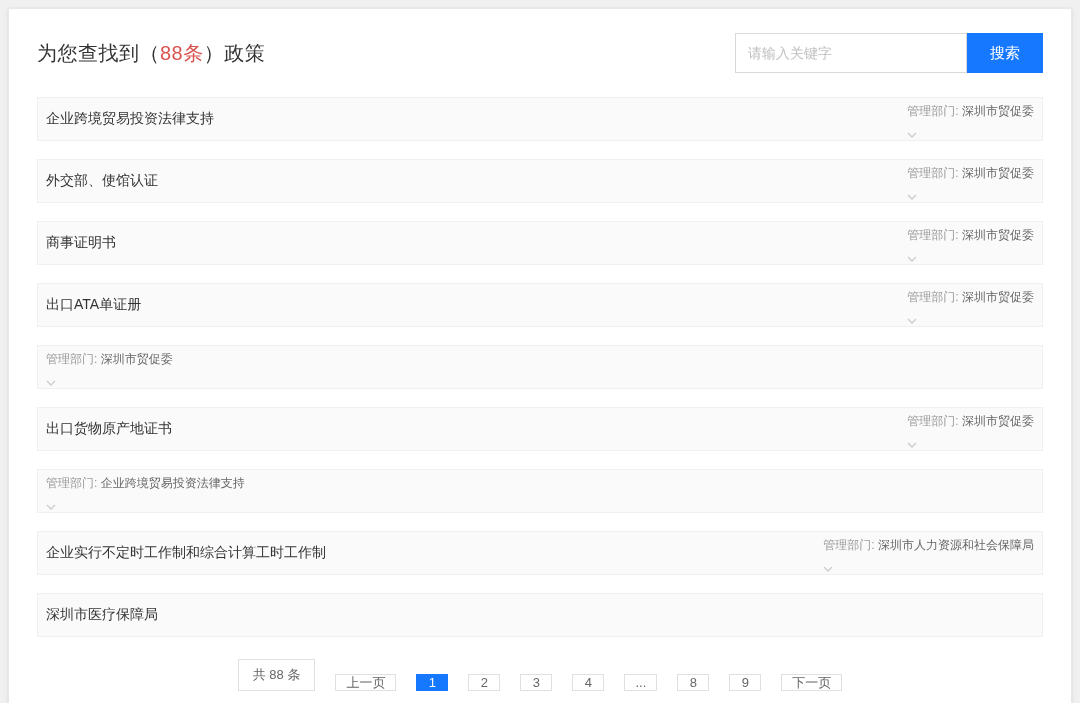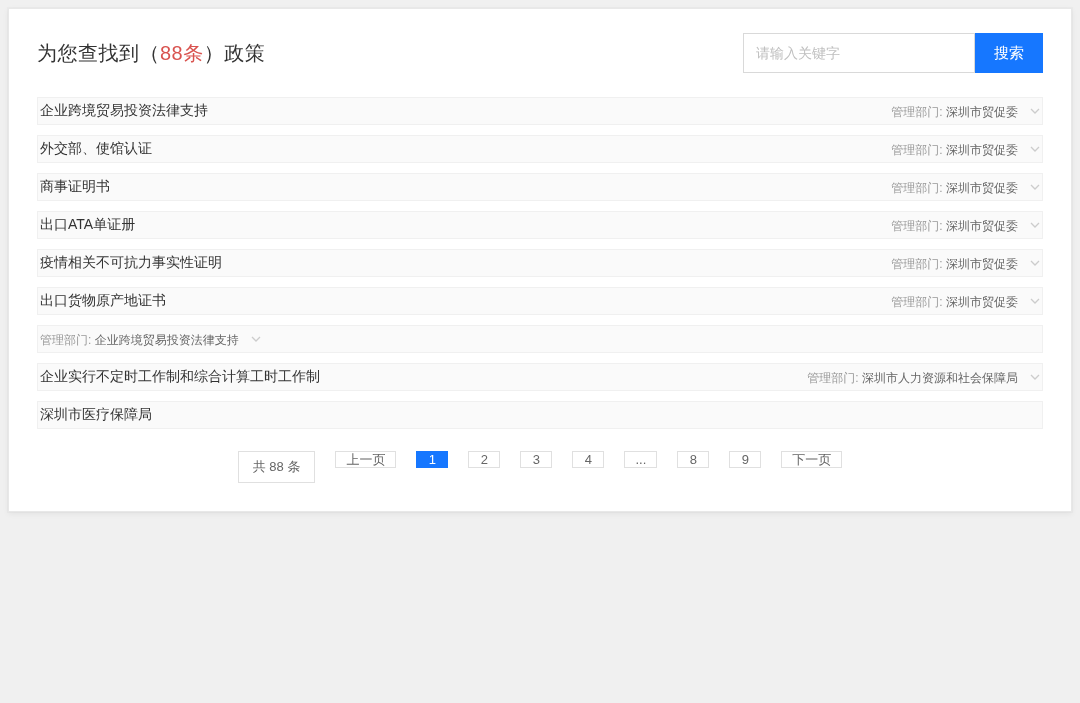--- a/index.html
+++ b/index.html
@@ -37,52 +37,52 @@
       height: 40px;
       border: 1px solid #d9d9d9;
       padding: 0 12px;
       font-size: 14px;
       color: #333;
       outline: none;
     }
     .search-input::placeholder { color: #bfbfbf; }
     .search-btn {
       height: 40px;
-      width: 68px;
+      width: 76px;
       background: #1677ff;
       color: #fff;
       border: none;
       font-size: 15px;
       cursor: pointer;
       text-align: center;
     }
     .item {
       background: #fafafa;
       border: 1px solid #f0f0f0;
-      height: 28px;
+      height: 44px;
       display: flex;
       align-items: center;
       justify-content: space-between;
-      padding: 0 2px;
-      margin-bottom: 10px;
+      padding: 0 8px;
+      margin-bottom: 18px;
       cursor: pointer;
     }
     .item-title { font-size: 14px; color: #333; }
-    .item-right { display: flex; align-items: center; gap: 12px; }
+    .item-right { display: flex; align-items: flex-start; gap: 12px; flex-direction: column; }
     .dept-label { font-size: 12px; color: #999; }
     .dept-name { font-size: 12px; color: #666; }
     .chevron {
       color: #ccc;
       font-size: 12px;
       display: inline-flex;
       align-items: center;
     }
     .pagination {
       display: flex;
-      align-items: flex-start;
+      align-items: flex-end;
       justify-content: center;
       gap: 20px;
       margin-top: 22px;
     }
     .total-text {
       font-size: 13px;
       color: #666;
       border: 1px solid #e0e0e0;
       height: 32px;
       padding: 0 14px;
@@ -164,21 +164,20 @@
       <span class="item-right">
         <span><span class="dept-label">管理部门: </span><span class="dept-name">深圳市贸促委</span></span>
         <span class="chevron">
             <svg width="10" height="6" viewBox="0 0 10 6">
               <path d="M1 1 L5 5 L9 1" stroke="#ccc" stroke-width="1.3" fill="none"></path>
             </svg>
           </span>
       </span>
     </div>
     <div class="item">
-      <span class="item-title">疫情相关不可抗力事实性证明</span>
       <span class="item-right">
         <span><span class="dept-label">管理部门: </span><span class="dept-name">深圳市贸促委</span></span>
         <span class="chevron">
             <svg width="10" height="6" viewBox="0 0 10 6">
               <path d="M1 1 L5 5 L9 1" stroke="#ccc" stroke-width="1.3" fill="none"></path>
             </svg>
           </span>
       </span>
     </div>
     <div class="item">

